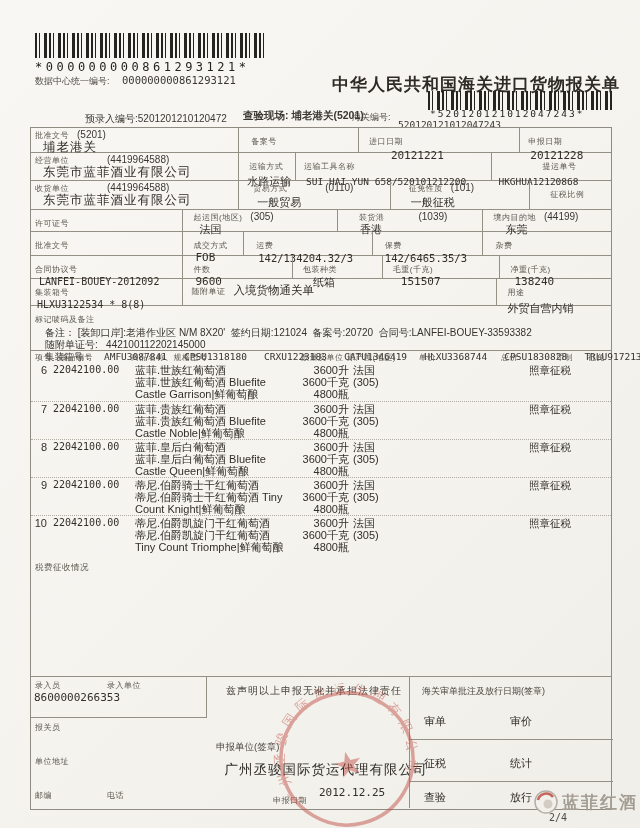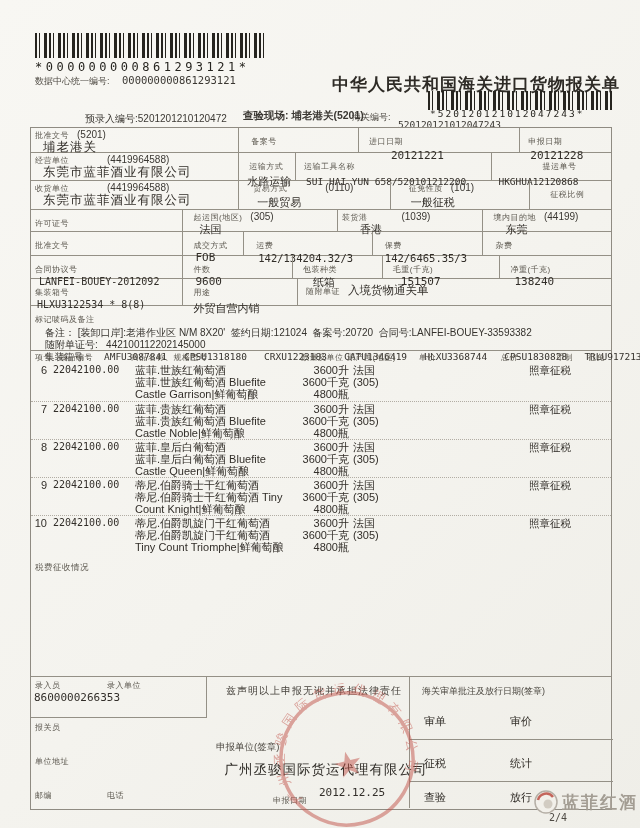--- a/index.html
+++ b/index.html
@@ -141,21 +141,21 @@
         <span class="lbl">许可证号</span>
       </div>
       <div class="tcell" style="width:155px">
         <div class="lblrow" style="margin-left:6px">
             <span class="lbl">起运国(地区)</span>
             <span class="code">(305)</span>
           </div>
         <div class="val" style="margin-left:12px">法国</div>
       </div>
       <div class="tcell" style="width:146px">
-        <div class="lblrow" style="margin-left:0">
+        <div class="lblrow" style="margin-left:17px">
             <span class="lbl">装货港</span>
             <span class="code" style="margin-left:26px">(1039)</span>
           </div>
         <div class="val" style="margin-left:18px">香港</div>
       </div>
       <div class="tcell" style="width:129px">
         <div class="lblrow" style="margin-left:6px">
             <span class="lbl">境内目的地</span>
             <span class="code">(44199)</span>
           </div>
@@ -205,29 +205,29 @@
         <span class="lbl" style="margin-left:6px">净重(千克)</span>
         <div class="val mono" style="margin-left:10px">138240</div>
       </div>
     </div>
 
     <div class="trow" style="height:27px">
       <div class="tcell" style="width:152px">
         <span class="lbl">集装箱号</span>
         <div class="val mono" style="margin-left:2px;font-size:10px">HLXU3122534 * 8(8)</div>
       </div>
-      <div class="tcell" style="width:115px">
-        <span class="lbl" style="margin-left:6px">用途</span>
-        <div class="val" style="margin:3px 0 0 6px">外贸自营内销</div>
-      </div>
       <div class="tcell" style="width:315px">
         <div class="lblrow" style="margin-top:3px">
             <span class="lbl" style="margin-left:4px">随附单证</span>
             <span class="val" style="font-size:11.5px">入境货物通关单</span>
           </div>
+      </div>
+      <div class="tcell" style="width:115px">
+        <span class="lbl" style="margin-left:6px">用途</span>
+        <div class="val" style="margin:3px 0 0 6px">外贸自营内销</div>
       </div>
     </div>
 
     <div class="marks">
       <span class="lbl">标记唛码及备注</span>
       <div class="markline">备注： [装卸口岸]:老港作业区 N/M 8X20'  签约日期:121024  备案号:20720  合同号:LANFEI-BOUEY-33593382</div>
       <div class="markline">随附单证号:   442100112202145000</div>
       <div class="markline mono" style="font-size:9.5px">集装箱号：  AMFU3087841   CPSU1318180   CRXU1223183   GATU1346419   HLXU3368744   CPSU1830828   TRLU9172137</div>
     </div>
 

